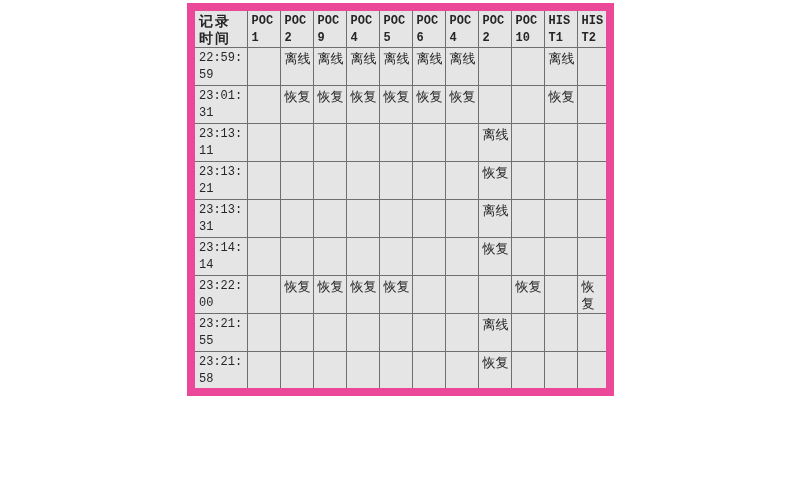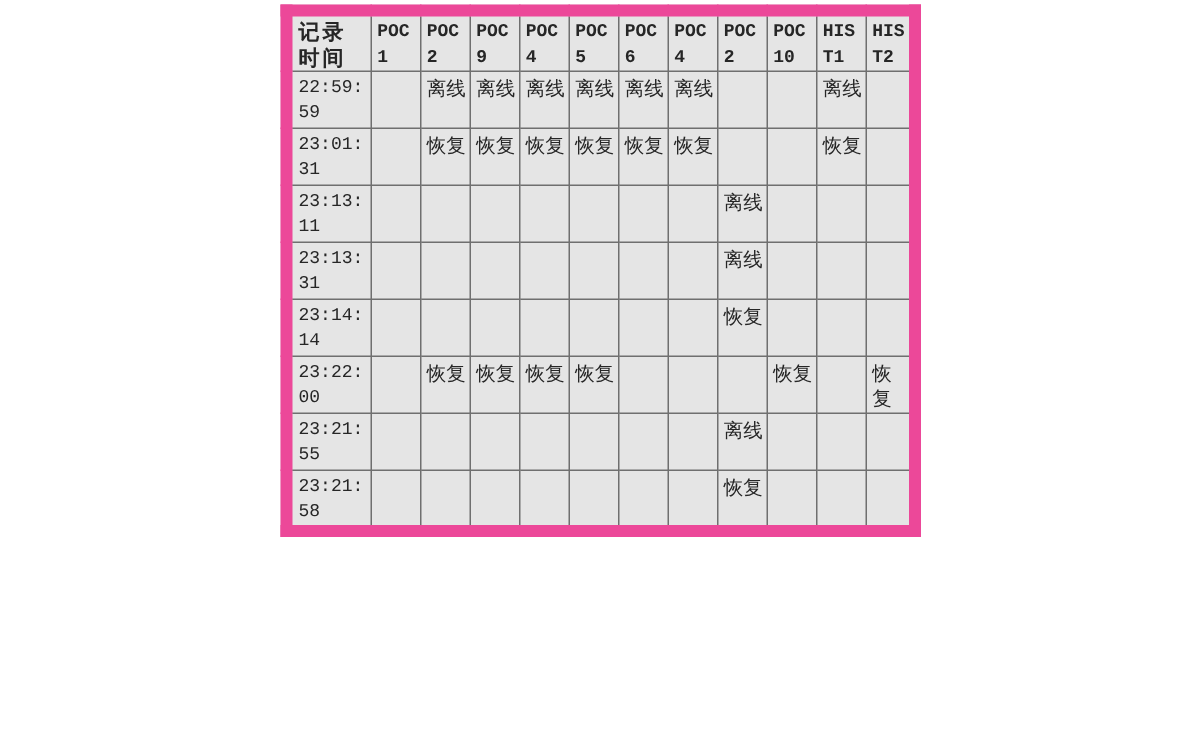--- a/index.html
+++ b/index.html
@@ -133,20 +133,34 @@
           <td class="status"></td>
           <td class="status"></td>
           <td class="status"></td>
           <td class="status"></td>
           <td class="status">离线</td>
           <td class="status"></td>
           <td class="status"></td>
           <td class="status"></td>
         </tr>
         <tr>
+          <td class="time">23:13:21</td>
+          <td class="status"></td>
+          <td class="status"></td>
+          <td class="status"></td>
+          <td class="status"></td>
+          <td class="status"></td>
+          <td class="status"></td>
+          <td class="status"></td>
+          <td class="status">恢复</td>
+          <td class="status"></td>
+          <td class="status"></td>
+          <td class="status"></td>
+        </tr>
+        <tr>
           <td class="time">23:13:31</td>
           <td class="status"></td>
           <td class="status"></td>
           <td class="status"></td>
           <td class="status"></td>
           <td class="status"></td>
           <td class="status"></td>
           <td class="status"></td>
           <td class="status">离线</td>
           <td class="status"></td>

